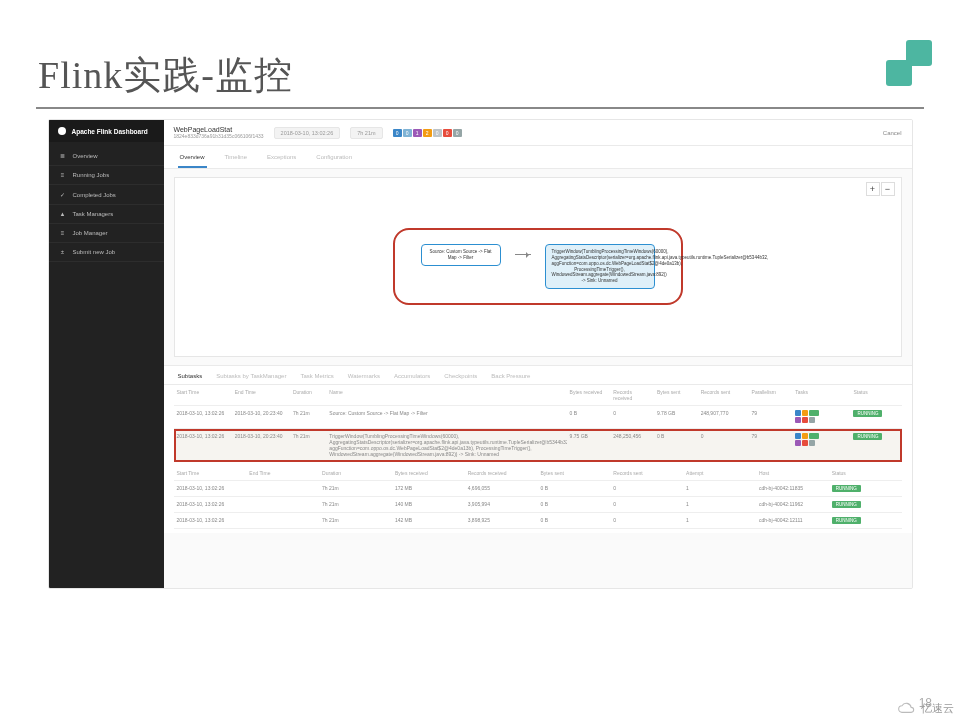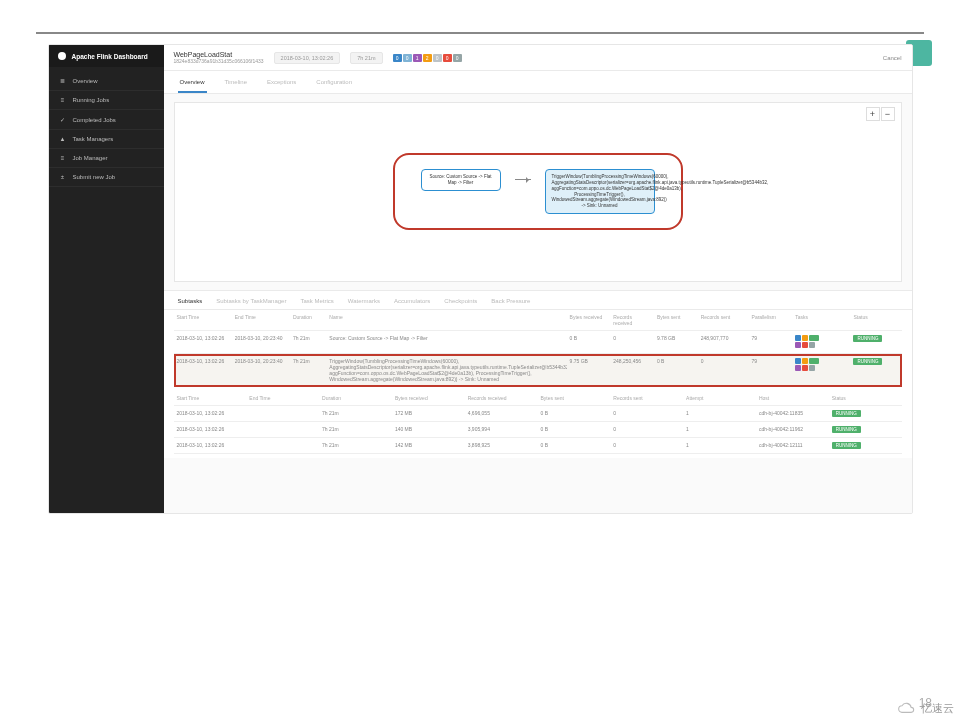--- a/index.html
+++ b/index.html
@@ -55,20 +55,21 @@
 .wm svg{width:20px;height:14px}
 </style>
 </head>
 <body>
 
 <div class="slide">
   <div class="deco">
       <div class="d1"></div>
       <div class="d2"></div>
     </div>
+  <div class="title">Flink实践-监控</div>
   <hr class="rule">
 
   <div class="shot">
     <div class="sidebar">
       <div class="brand">
         <svg viewBox="0 0 10 10">
             <circle cx="5" cy="5" r="4" fill="#fff"></circle>
           </svg>
         <span>Apache Flink Dashboard</span>
       </div>

